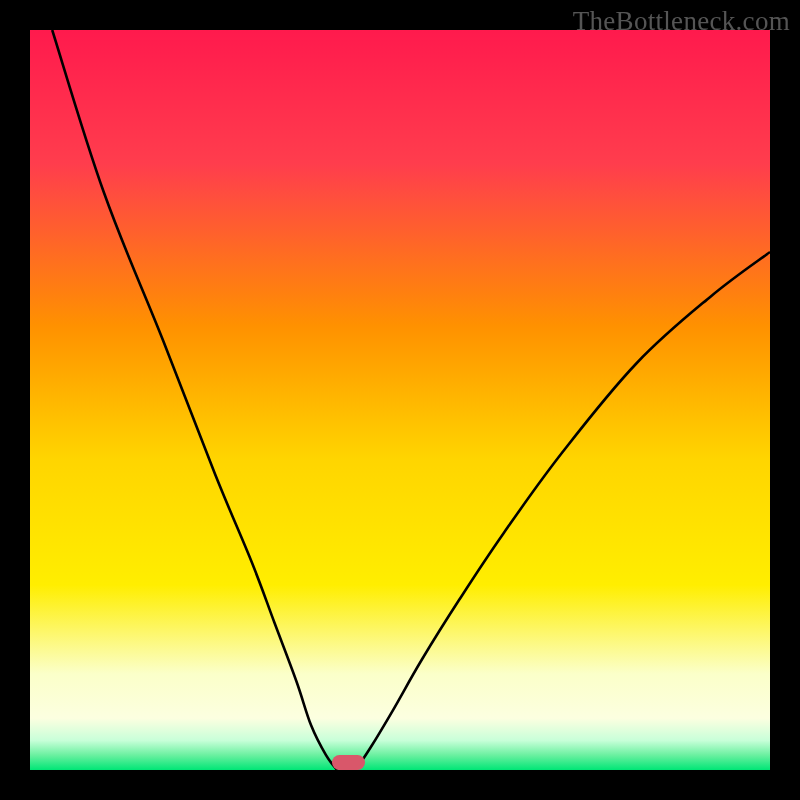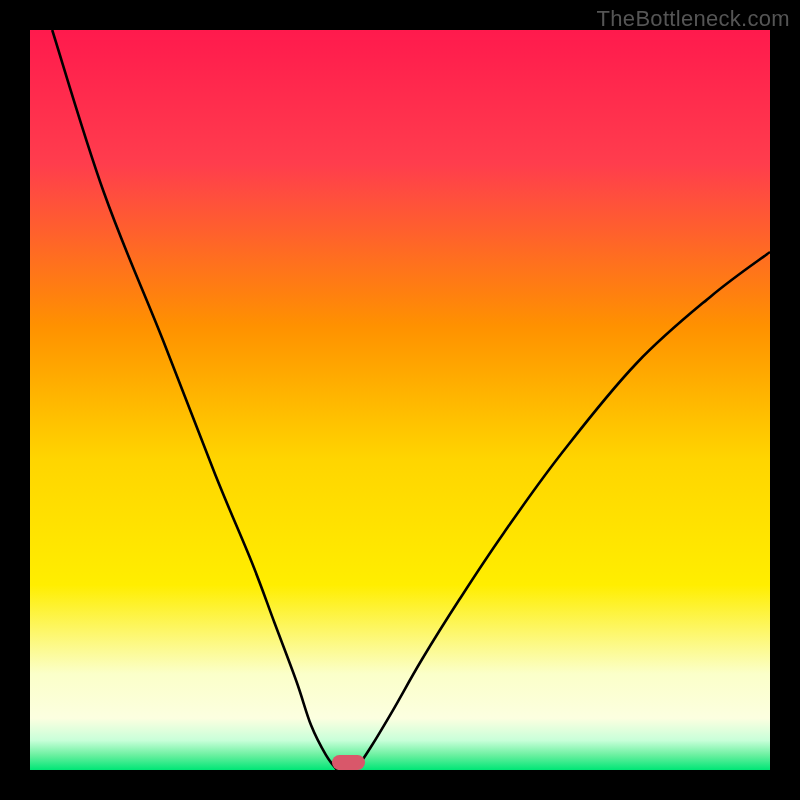--- a/index.html
+++ b/index.html
@@ -23,23 +23,24 @@
     left: 0;
     top: 0;
     width: 740px;
     height: 740px;
   }
   .watermark {
     position: absolute;
     top: 6px;
     right: 10px;
     color: #555;
-    font-size: 22px;
+    font-size: 27px;
     font-weight: 500;
     letter-spacing: 0.3px;
+    font-family: Liberation Serif, serif;
   }
   .curve-svg {
     position: absolute;
     left: 0;
     top: 0;
     width: 740px;
     height: 740px;
   }
   .marker {
     position: absolute;

